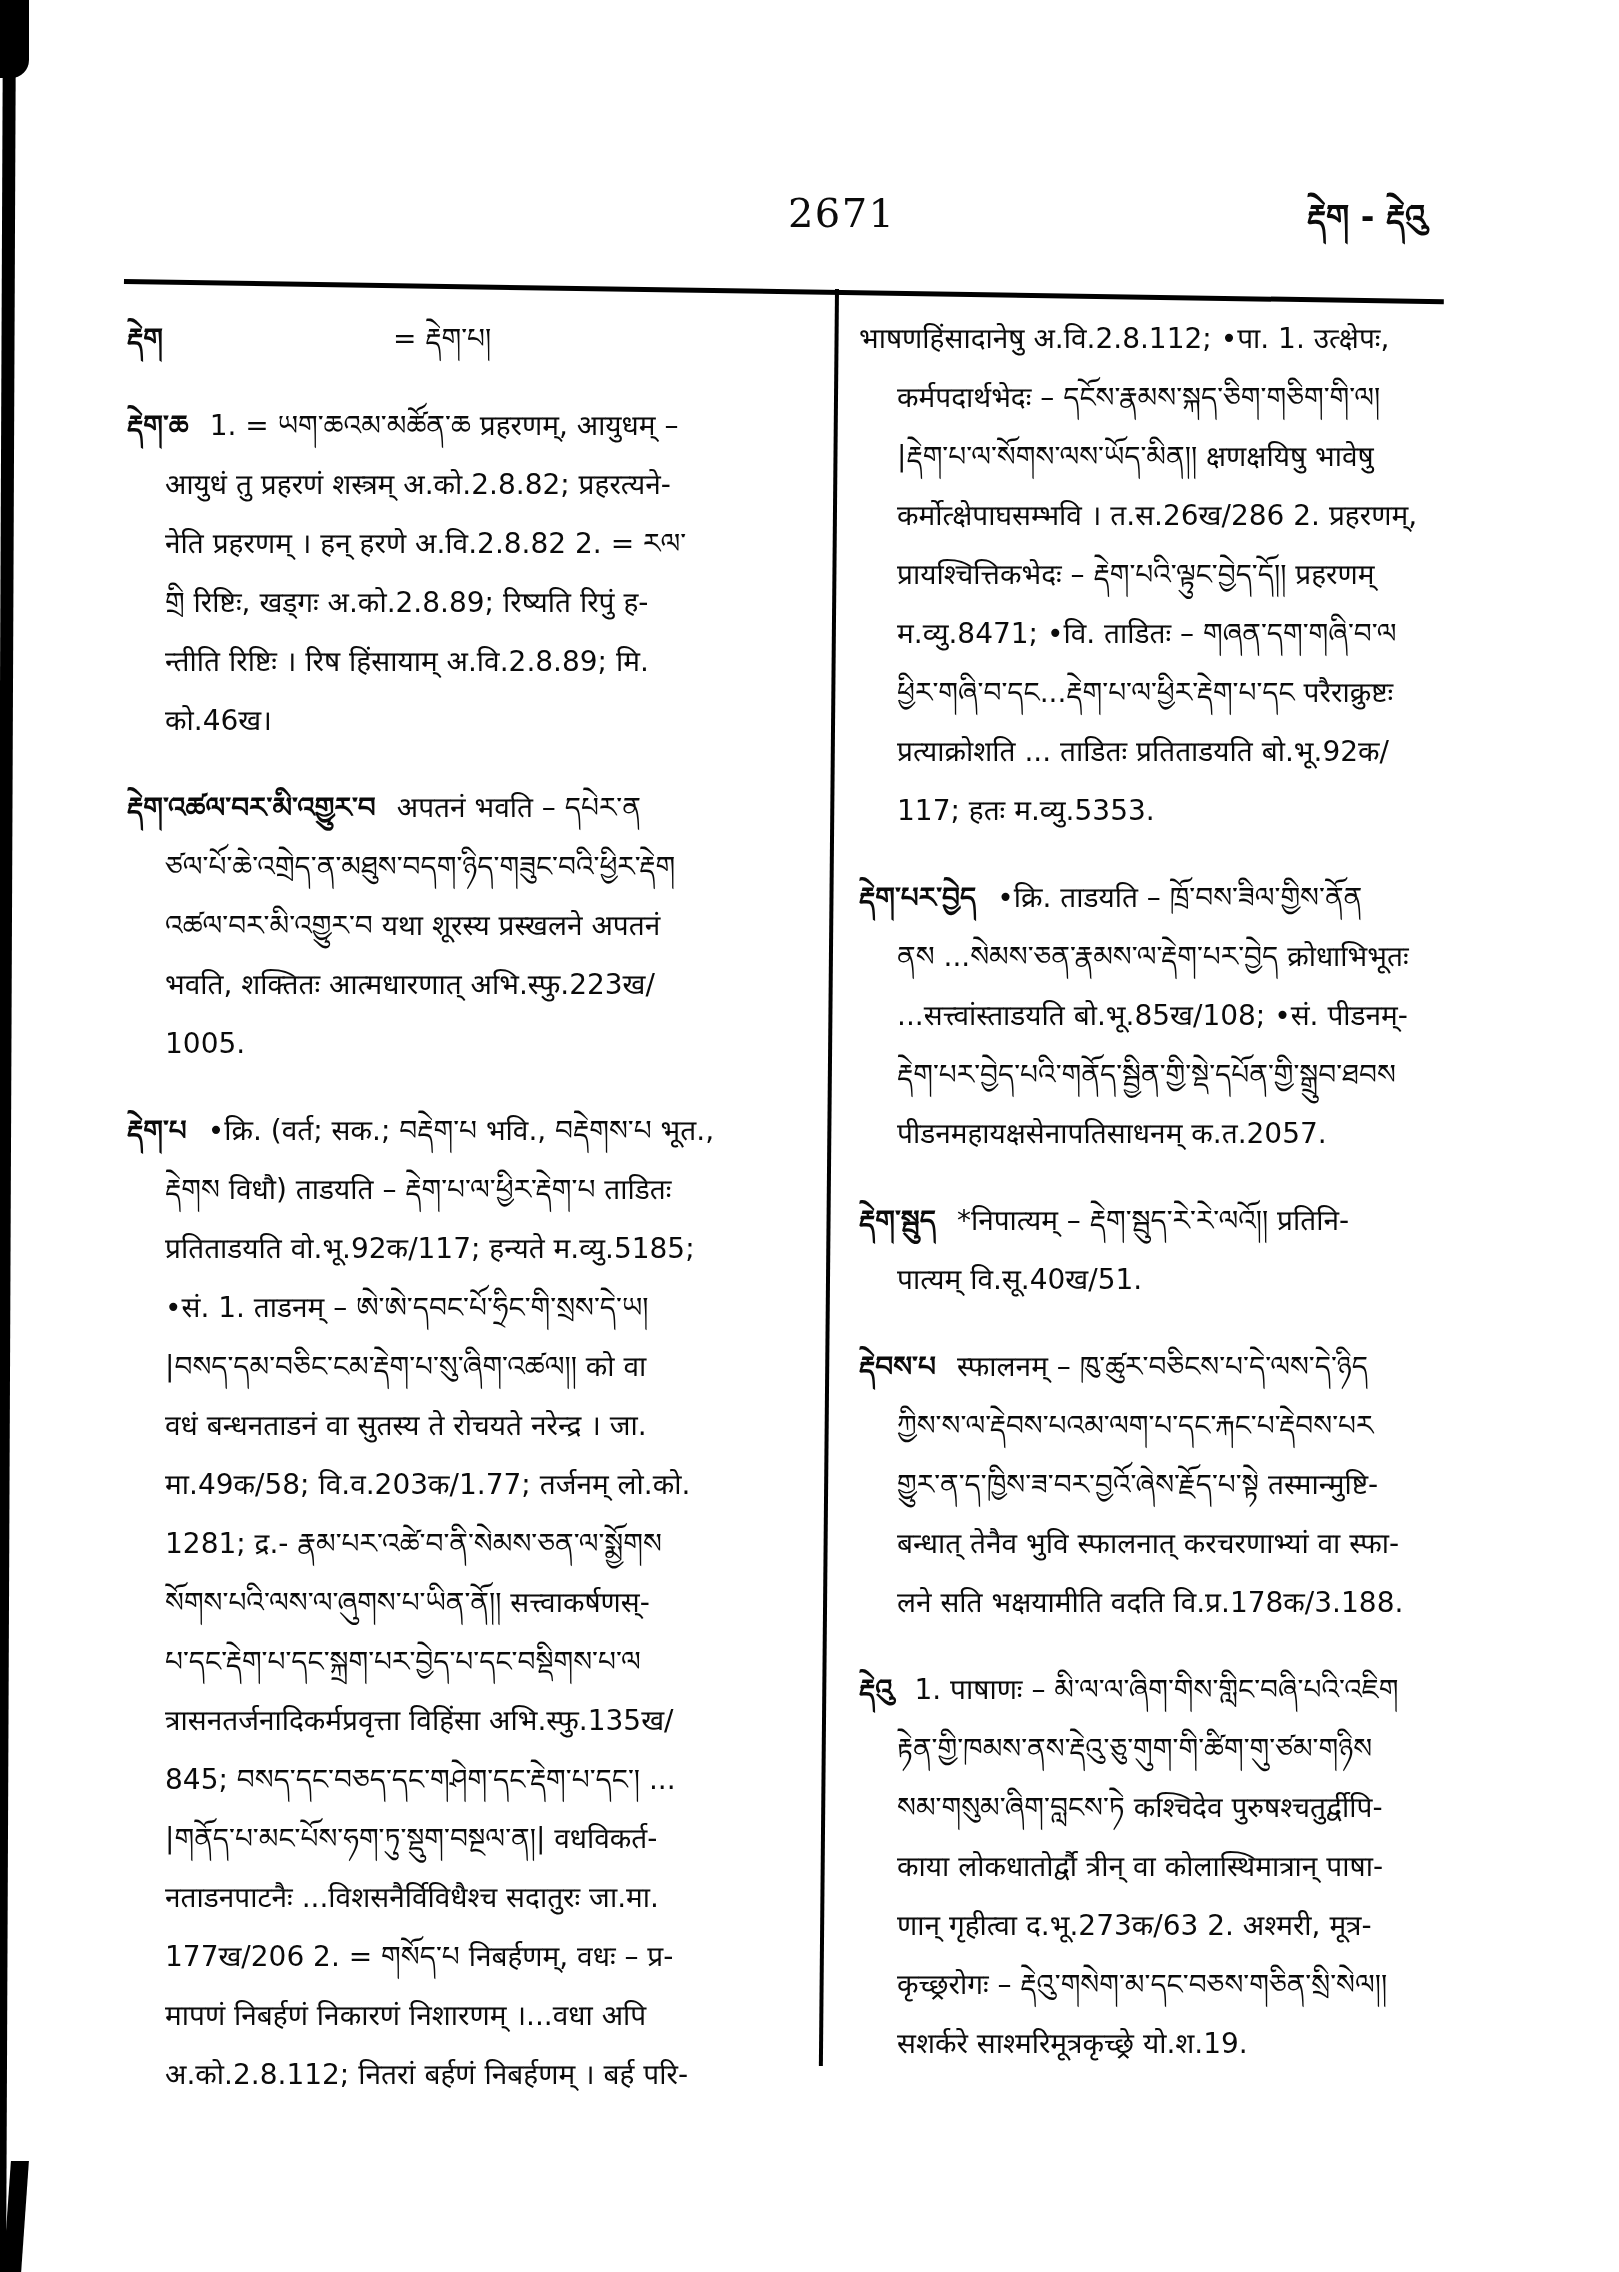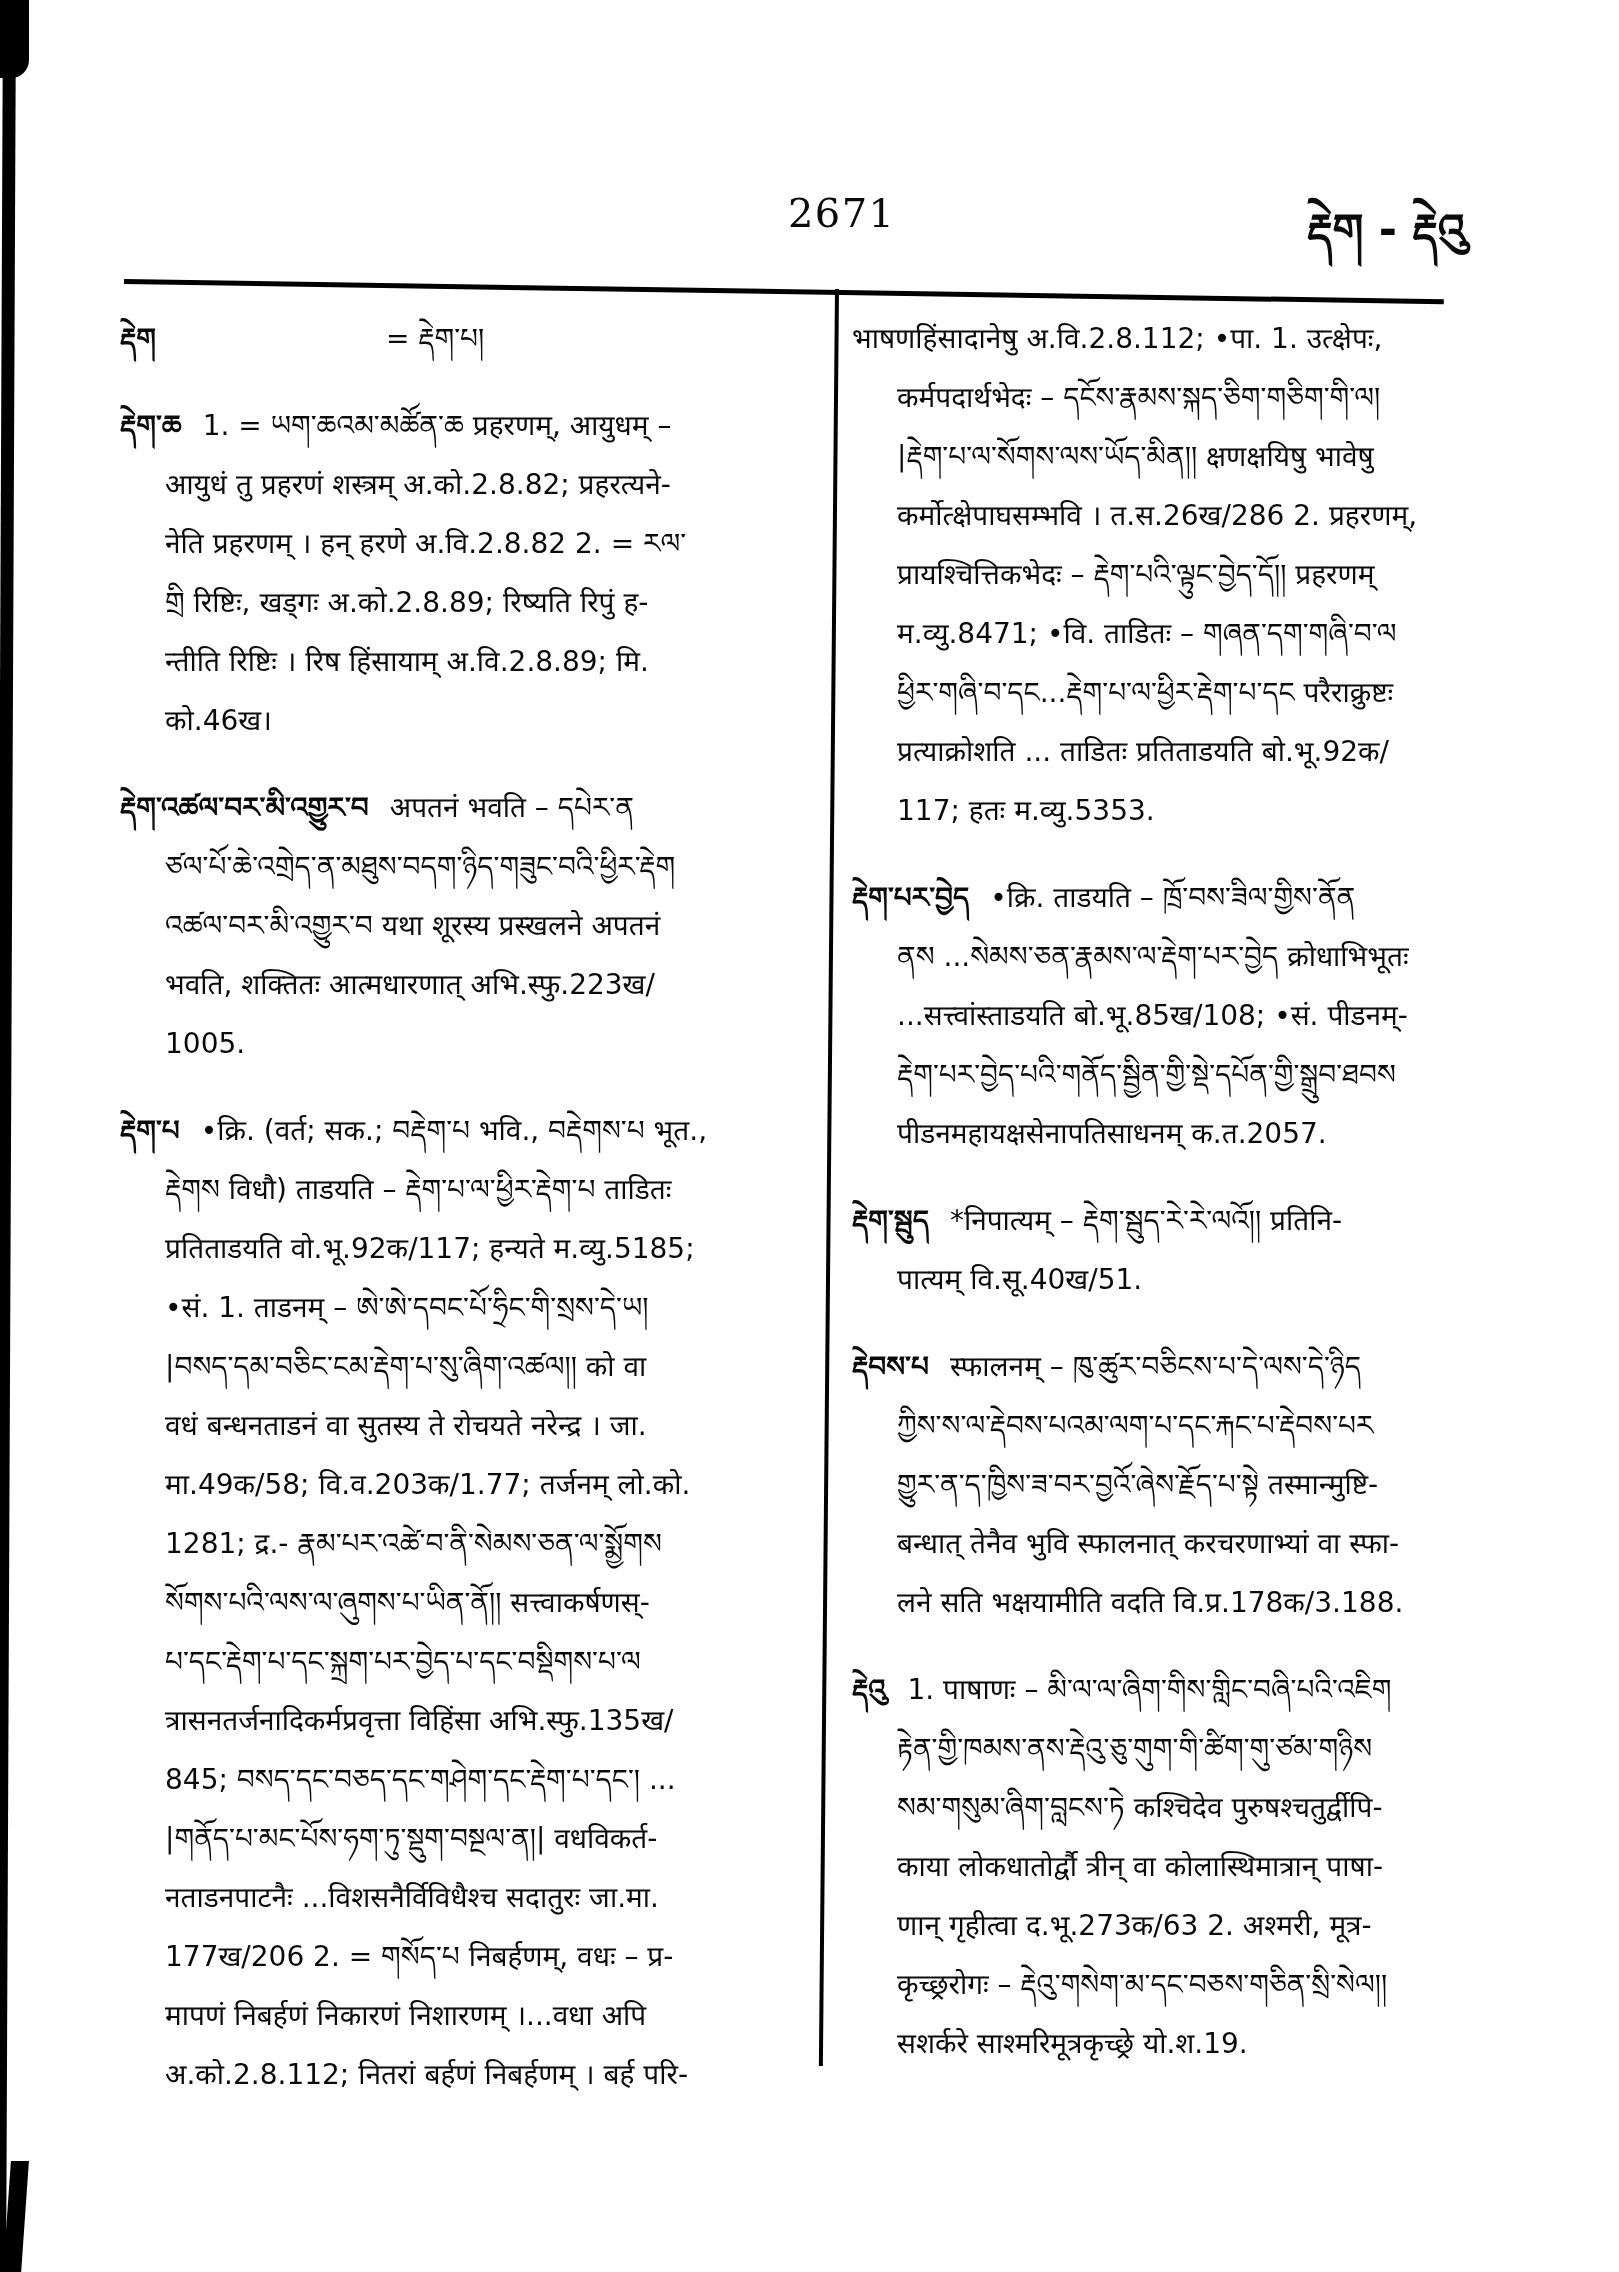--- a/index.html
+++ b/index.html
@@ -25,40 +25,40 @@
     position:absolute; left:7px; bottom:0; width:18px; height:112px;
     background:#000; transform:skewX(-4deg);
   }
   .page-number {
     position:absolute; left:788px; top:190px;
     font-family:"DejaVu Serif", serif;
     font-size:40px; letter-spacing:1.4px;
   }
   .header-range {
     position:absolute; left:1307px; top:180px;
-    font-size:44px; font-weight:bold; white-space:nowrap;
+    font-size:33px; font-weight:bold; white-space:nowrap;
   }
   .hrule {
     position:absolute; left:124px; top:279px; width:1320px; height:4.9px;
     background:#000; transform:rotate(0.88deg); transform-origin:left top;
   }
   .vrule {
     position:absolute; left:835px; top:289px; width:4.2px; height:1777px;
     background:#000; transform:rotate(0.52deg); transform-origin:top center;
   }
   .col {
     position:absolute; top:309px;
     font-size:28px; line-height:59px;
     overflow:hidden;
   }
   .col-left  { left:120px;  width:702px; height:1899px; }
   .col-right { left:852px; width:702px; height:1857px; }
   .entry { margin-bottom:28px; }
   .line { padding-left:45px; white-space:nowrap; }
-  .line.first { padding-left:0; }
+  .line.first { padding-left:0;margin-left:7px; }
   .headword { font-weight:bold; margin-right:21px; white-space:nowrap; }
   .gap-body { margin-left:209px; }
 </style>
 </head>
 <body>
 
 <div class="page">
   <div class="left-bar"></div>
   <div class="left-bar-top"></div>
   <div class="left-bar-bottom"></div>

